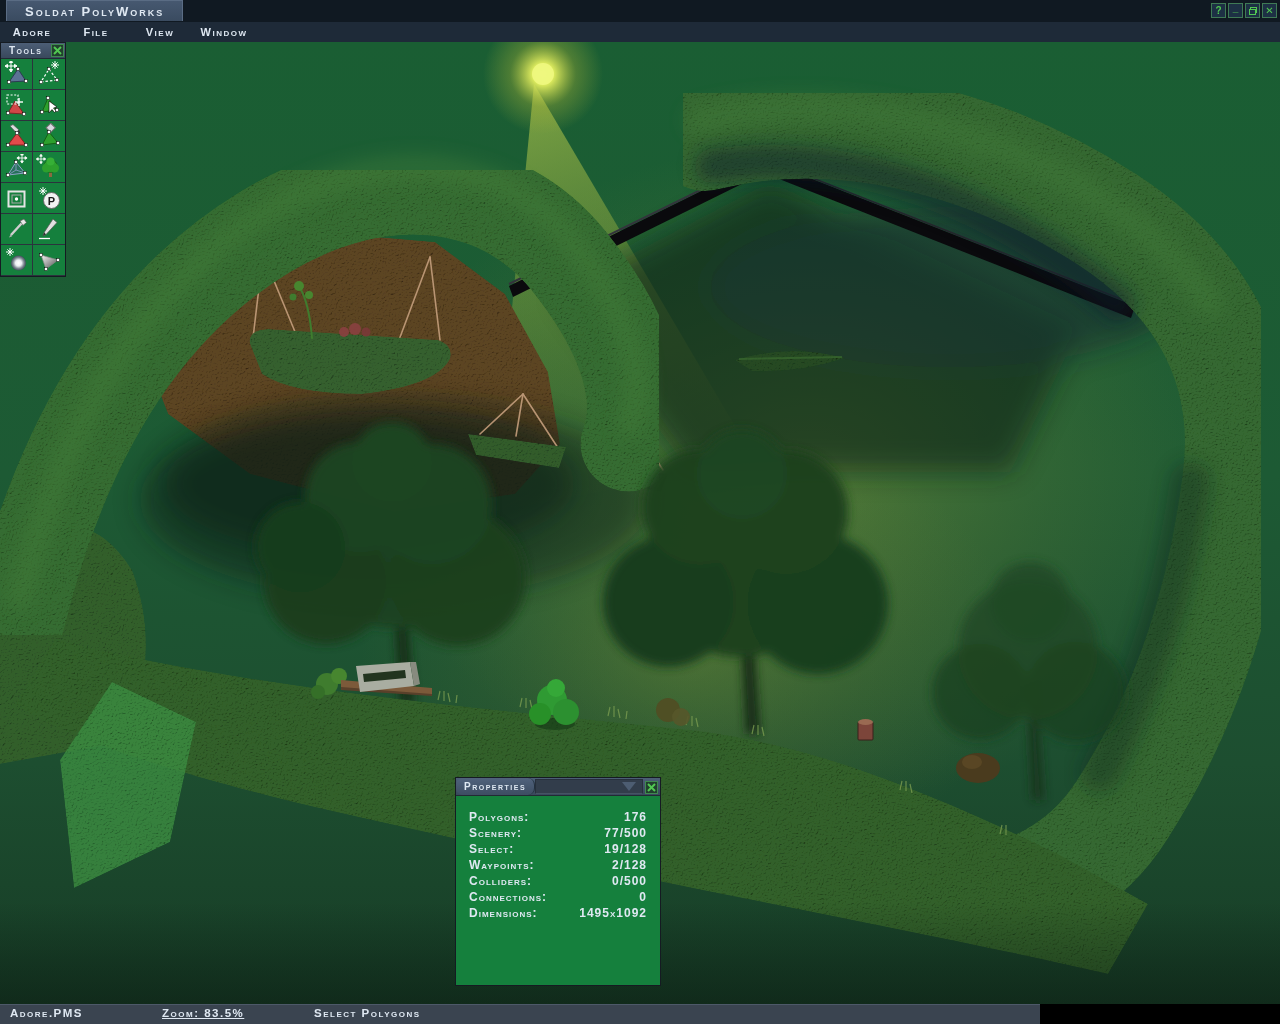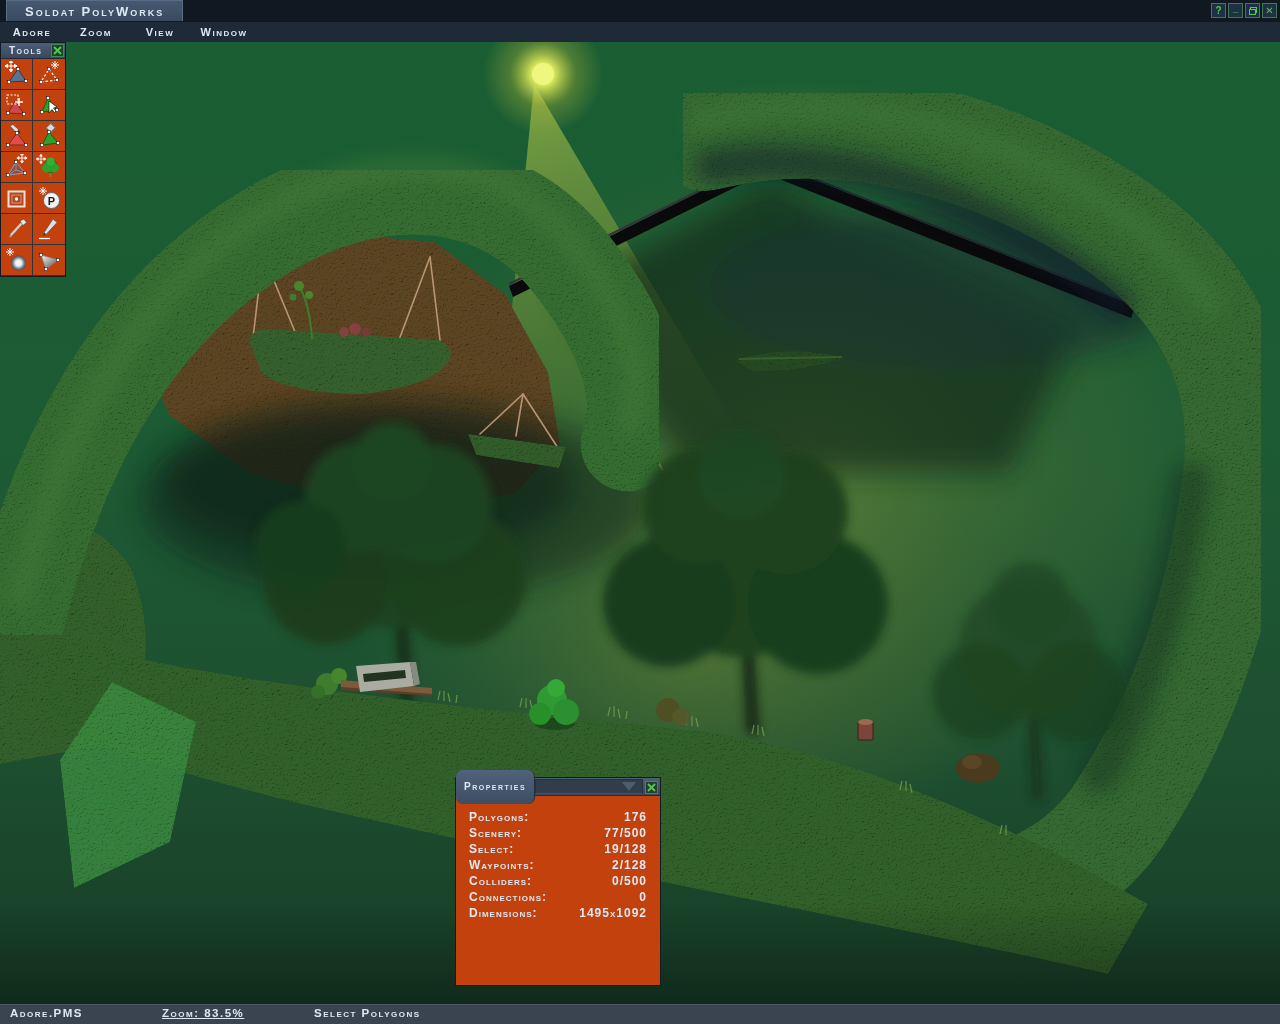--- a/index.html
+++ b/index.html
@@ -24,21 +24,21 @@
 
   .menubar{position:absolute;left:0;top:22px;width:1280px;height:20px;background:#1e2a38;display:flex;}
   .menu-item{width:64px;text-align:center;font-size:11px;font-weight:bold;letter-spacing:1.5px;
              line-height:20px;cursor:default;}
 
   
   .canvas{position:absolute;left:0;top:42px;width:1280px;height:962px;overflow:hidden;background:#1a5e33;}
   .canvas svg.scene{position:absolute;left:0;top:0;}
 
   
-  .panel{position:absolute;background:#c2410c;border:1px solid #151b22;box-sizing:border-box;}
+  .panel{position:absolute;background:#15803d;border:1px solid #151b22;box-sizing:border-box;}
   .panel-title{height:15px;background:linear-gradient(#4c5e76,#39485c);border-bottom:1px solid #222a34;
                position:relative;display:flex;align-items:center;}
   .panel-title .tab{height:15px;padding:0 8px;background:linear-gradient(#50627c,#3d4d62);
                     border-right:1px solid #22303e;display:flex;align-items:center;
                     font-size:10px;font-weight:bold;letter-spacing:1.5px;}
   .close-btn{width:13px;height:13px;background:#21402e;border:1px solid #3f8a4f;box-sizing:border-box;
              display:flex;align-items:center;justify-content:center;cursor:default;}
   .close-btn svg{display:block;}
   .rollup{width:0;height:0;border-left:7px solid transparent;border-right:7px solid transparent;
           border-top:9px solid #4d5d72;margin-right:6px;}
@@ -48,29 +48,29 @@
   #tools-panel .panel-title .tab{flex:1;background:linear-gradient(#4c5e76,#39485c);border-right:none;}
   #tools-panel .close-btn{margin:0 1px;}
   .tool-grid{display:grid;grid-template-columns:32px 32px;}
   .tool-cell{width:32px;height:31px;border-right:1px solid #2b333d;border-bottom:1px solid #2b333d;
              box-sizing:border-box;display:flex;align-items:center;justify-content:center;cursor:default;}
   .tool-cell:nth-child(2n){border-right:none;}
 
   
   #props-panel{left:455px;top:735px;width:206px;height:209px;}
   #props-panel .panel-title{height:17px;}
-  #props-panel .panel-title .tab{height:34px;border-radius:7px;}
+  #props-panel .panel-title .tab{height:17px;border-radius:7px;}
   #props-panel .title-rest{flex:1;height:13px;margin:1px 2px 1px 0;background:#323d4b;
         border:1px solid #27303c;border-bottom-color:#465363;display:flex;align-items:center;justify-content:flex-end;}
   .props-body{padding-top:13px;}
   .prow{display:flex;justify-content:space-between;height:16px;padding:0 13px;
         font-size:12px;font-weight:bold;letter-spacing:1px;line-height:16px;}
 
   
-  .statusbar{position:absolute;left:0;top:1004px;width:1280px;height:20px;background:#3a4450;
+  .statusbar{position:absolute;left:0;top:1004px;width:1040px;height:20px;background:#3a4450;
              border-top:1px solid #4d5968;box-sizing:border-box;font-size:11.5px;font-weight:bold;
              letter-spacing:1.5px;}
   .statusbar span{position:absolute;top:2px;}
   #status-file{left:10px;} #status-zoom{left:162px;text-decoration:underline;} #status-mode{left:278px;margin-left:36px;}
 </style>
 </head>
 <body>
 
 <div id="app">
 
@@ -90,21 +90,21 @@
           </span>
       </div>
       <div class="win-btn">
           <span>✕</span>
         </div>
     </div>
   </div>
 
   <div class="menubar">
     <div class="menu-item">Adore</div>
-    <div class="menu-item">Zoom</div>
+    <div class="menu-item">File</div>
     <div class="menu-item">View</div>
     <div class="menu-item">Window</div>
   </div>
 
   <div class="canvas">
     <svg class="scene" width="1280" height="962" viewBox="0 0 1280 962">
       <defs>
         <linearGradient id="gBG" x1="0" y1="0" x2="0" y2="1">
           <stop offset="0" stop-color="#1a5e33"></stop>
           <stop offset="0.45" stop-color="#1d5a34"></stop>

